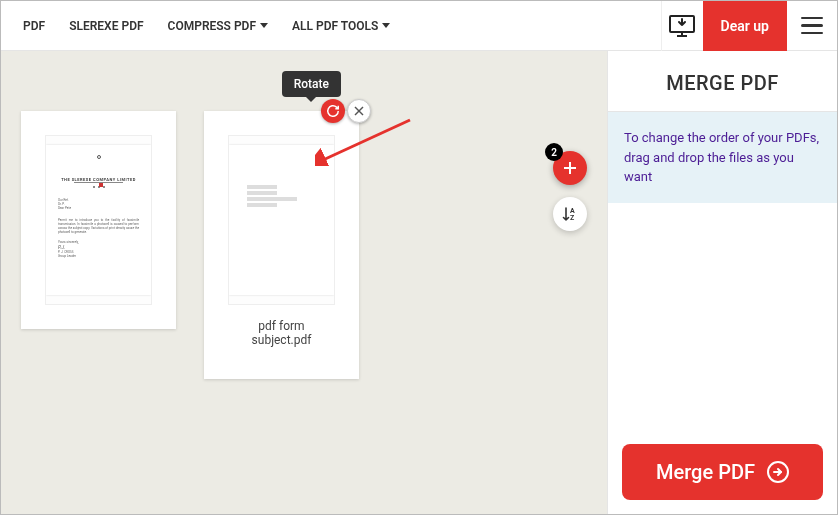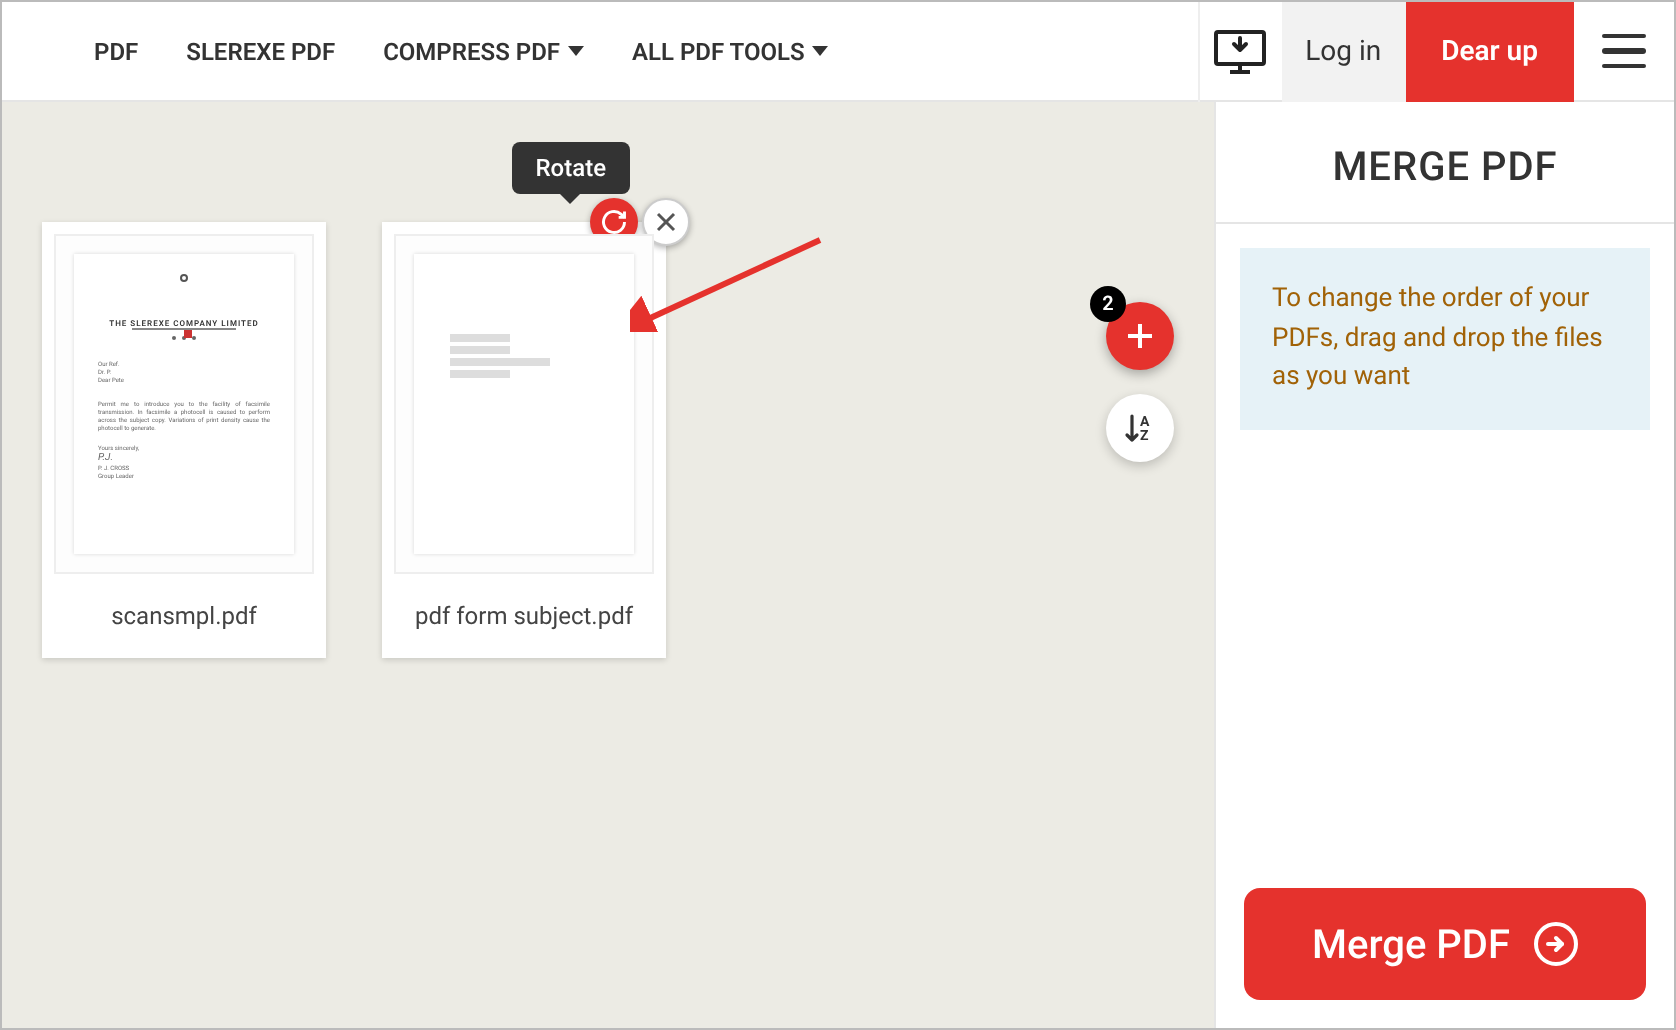--- a/index.html
+++ b/index.html
@@ -1,29 +1,29 @@
 <!DOCTYPE html>
 <html><head>
 <meta charset="utf-8">
 <style>
   * { margin:0; padding:0; box-sizing:border-box; font-family:-apple-system,BlinkMacSystemFont,"Segoe UI",Roboto,sans-serif; }
   body { width:838px; height:515px; overflow:hidden; background:#fff; border:1px solid #bbb; }
   .topbar { height:50px; display:flex; align-items:center; border-bottom:1px solid #e5e5e5; background:#fff; }
-  .nav { display:flex; gap:0; padding-left:10px;margin-left:24px; }
+  .nav { display:flex; gap:0; padding-left:10px; }
   .nav-item { font-size:12px; font-weight:600; color:#333; padding:0 12px; display:flex; align-items:center; gap:4px; cursor:pointer; }
   .caret { width:0; height:0; border-left:4px solid transparent; border-right:4px solid transparent; border-top:5px solid #333; }
   .spacer { flex:1; }
   .dl-icon { width:42px; height:50px; display:flex; align-items:center; justify-content:center; border-left:1px solid #eee; cursor:pointer; }
   .login-btn { width:62px; height:50px; display:flex; align-items:center; justify-content:center; font-size:14px; color:#333; background:#f2f2f2; cursor:pointer; }
   .signup-btn { height:50px; padding:0 18px; display:flex; align-items:center; font-size:14px; color:#fff; background:#e5322d; font-weight:600; cursor:pointer; }
   .menu-btn { width:50px; height:50px; display:flex; flex-direction:column; align-items:center; justify-content:center; gap:5px; cursor:pointer; }
   .menu-btn span { width:22px; height:2.5px; background:#333; border-radius:2px; }
   .main { display:flex; height:calc(100% - 50px); }
   .workspace { flex:1; background:#ecebe4; position:relative; padding:60px 20px 20px 20px; display:flex; gap:28px; align-items:flex-start; }
-  .thumb-card { width:142px; background:#fff; box-shadow:0 1px 3px rgba(0,0,0,.15); padding:6px; position:relative; }
+  .thumb-card { width:155px; background:#fff; box-shadow:0 1px 3px rgba(0,0,0,.15); padding:24px; position:relative; }
   .thumb-preview { width:100%; height:170px; background:#fdfdfd; border:1px solid #eee; display:flex; align-items:center; justify-content:center; position:relative; overflow:hidden; }
   .thumb-name { font-size:12px; color:#444; text-align:center; padding:14px 4px 8px; }
   .doc-page { width:110px; height:150px; background:#fff; box-shadow:0 0 2px rgba(0,0,0,.15); position:relative; padding:10px 12px; }
   .doc-title { font-size:4px; text-align:center; font-weight:600; color:#333; letter-spacing:0.5px; margin-top:18px;}
   .doc-underline { height:1px; background:#888; width:60%; margin:0 auto; }
   .doc-dot-row { display:flex; justify-content:center; gap:3px; margin-top:3px; }
   .doc-dot-row span { width:2px; height:2px; border-radius:50%; background:#666; }
   .doc-block { font-size:3px; line-height:4px; color:#666; margin-top:8px; text-align:justify; }
   .doc-accent { width:4px; height:4px; background:#c33; position:absolute; top:38px; left:50%; }
   .doc2-page { width:110px; height:150px; background:#fff; box-shadow:0 0 2px rgba(0,0,0,.15); position:relative; padding:40px 18px; }
@@ -35,21 +35,21 @@
   .close-btn { background:#fff; color:#555; border:1px solid #ccc; font-size:14px; }
   .tooltip { position:absolute; top:-40px; right:18px; background:#333; color:#fff; font-size:12px; padding:6px 12px; border-radius:4px; font-weight:500; }
   .tooltip::after { content:""; position:absolute; left:50%; bottom:-5px; margin-left:-5px; border-left:5px solid transparent; border-right:5px solid transparent; border-top:5px solid #333; }
   .float-col { position:absolute; top:100px; right:20px; display:flex; flex-direction:column; gap:12px; align-items:center; }
   .add-btn { width:34px; height:34px; border-radius:50%; background:#e5322d; color:#fff; display:flex; align-items:center; justify-content:center; font-size:20px; font-weight:300; cursor:pointer; box-shadow:0 2px 6px rgba(0,0,0,.3); position:relative; }
   .add-badge { position:absolute; top:-8px; left:-8px; width:18px; height:18px; border-radius:50%; background:#000; color:#fff; font-size:10px; display:flex; align-items:center; justify-content:center; font-weight:600; }
   .sort-btn { width:34px; height:34px; border-radius:50%; background:#fff; color:#333; display:flex; align-items:center; justify-content:center; font-size:10px; font-weight:700; cursor:pointer; box-shadow:0 2px 6px rgba(0,0,0,.2); flex-direction:row; gap:0; }
   .sidebar { width:230px; background:#fff; display:flex; flex-direction:column; border-left:1px solid #e5e5e5; }
   .side-title { text-align:center; font-size:20px; font-weight:500; color:#333; padding:20px 0 16px; letter-spacing:0.5px; }
   .side-divider { height:1px; background:#e5e5e5; }
-  .tip-box { margin:12px; padding:16px 16px; background:#e6f2f7; font-size:13px; color:#a16207; line-height:1.5; }
+  .tip-box { padding:16px 16px; background:#e6f2f7; font-size:13px; color:#4c1d95; line-height:1.5; }
   .side-spacer { flex:1; }
   .cta-wrap { padding:14px; }
   .cta-btn { width:100%; height:56px; background:#e5322d; color:#fff; font-size:20px; font-weight:500; border-radius:8px; display:flex; align-items:center; justify-content:center; gap:12px; cursor:pointer; }
   .cta-arrow { width:22px; height:22px; border:2px solid #fff; border-radius:50%; display:flex; align-items:center; justify-content:center; }
   .cta-arrow svg { display:block; }
   .red-arrow { position:absolute; top:65px; left:314px; pointer-events:none; }
 </style>
 </head>
 <body>
 
@@ -72,23 +72,20 @@
   </div>
   <div class="spacer"></div>
   <div class="dl-icon">
     <svg width="26" height="22" viewBox="0 0 26 22" fill="none" stroke="#222" stroke-width="2">
       <rect x="1" y="1" width="24" height="16" rx="1"></rect>
       <path d="M13 4 v6 m-3-3 3 3 3-3" stroke-linecap="round" stroke-linejoin="round"></path>
       <line x1="8" y1="21" x2="18" y2="21"></line>
       <line x1="13" y1="17" x2="13" y2="21"></line>
     </svg>
   </div>
-  <div class="login-btn">
-      <span>Log in</span>
-    </div>
   <div class="signup-btn">
       <span>Dear up</span>
     </div>
   <div class="menu-btn">
       <span></span>
       <span></span>
       <span></span>
     </div>
 </div>
 
@@ -105,21 +102,20 @@
               <span></span>
               <span></span>
               <span></span>
             </div>
           <div class="doc-accent"></div>
           <div style="font-size:3px;color:#666;margin-top:10px;">Our Ref.<br>Dr. P.<br>Dear Pete</div>
           <div class="doc-block">Permit me to introduce you to the facility of facsimile transmission. In facsimile a photocell is caused to perform across the subject copy. Variations of print density cause the photocell to generate.</div>
           <div style="font-size:3px;color:#666;margin-top:6px;text-align:left;">Yours sincerely,<br><span style="font-style:italic;font-size:5px;">P.J.</span><br>P. J. CROSS<br>Group Leader</div>
         </div>
       </div>
-      <div class="thumb-name">scansmpl.pdf</div>
     </div>
 
     <div class="thumb-card" style="position:relative;">
       <div class="tooltip"><span>Rotate</span></div>
       <div class="thumb-actions">
         <div class="action-btn rotate-btn">
           <svg width="14" height="14" viewBox="0 0 24 24" fill="none" stroke="#fff" stroke-width="2.5">
               <path d="M21 12a9 9 0 1 1-3-6.7L21 8"></path>
               <path d="M21 3v5h-5"></path>
             </svg>

